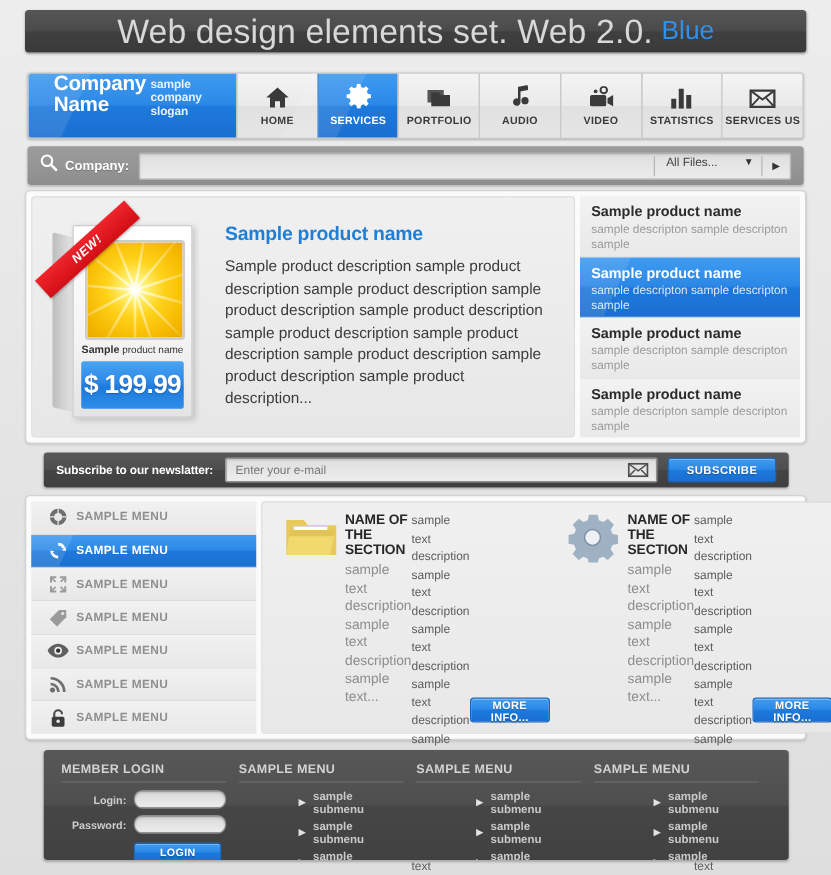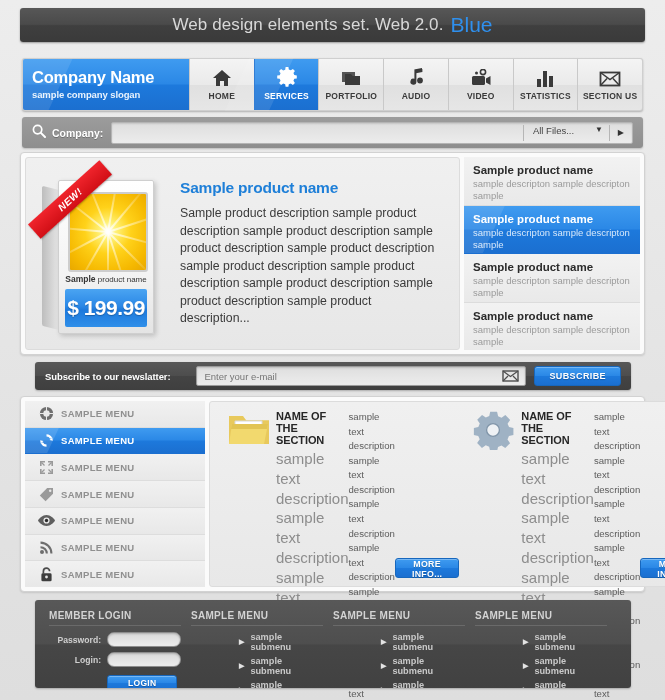--- a/index.html
+++ b/index.html
@@ -12,34 +12,34 @@
   .page{position:relative;width:665px;height:700px;
     background:linear-gradient(180deg,#ededed 0%,#e4e4e4 55%,#dedede 100%);}
 
   
   .titlebar{
     position:absolute;left:20px;top:8px;width:625px;height:34px;
     background:linear-gradient(180deg,#575757 0%,#4a4a4a 48%,#3f3f3f 52%,#3a3a3a 100%);
     border-radius:3px;box-shadow:0 1px 2px rgba(0,0,0,.35);
     display:flex;align-items:center;justify-content:center;
   }
-  .titlebar .t1{color:#d8d8d8;font-size:17px;letter-spacing:.1px;}
+  .titlebar .t1{color:#d8d8d8;font-size:27px;letter-spacing:.1px;}
   .titlebar .t2{color:#2f90ee;font-size:21px;margin-left:7px;}
 
   
   .navwrap{
     position:absolute;left:22px;top:58px;width:621px;height:53px;
     background:#cfcfcf;border-radius:3px;padding:1px;box-sizing:border-box;
     box-shadow:0 1px 2px rgba(0,0,0,.25);display:flex;overflow:hidden;
   }
   .brand{
     width:166px;flex:0 0 166px;
     background:linear-gradient(180deg,#3f9bf0 0%,#2b88e6 48%,#1d79dc 52%,#1b6fd0 100%);
-    color:#fff;display:flex;flex-direction:column;justify-content:center;
-    padding-left:9px;box-sizing:border-box;border-radius:2px 0 0 2px;
+    color:#fff;display:flex;flex-direction:row;justify-content:center;
+    padding-left:20px;box-sizing:border-box;border-radius:2px 0 0 2px;
     position:relative;overflow:hidden;
   }
   .brand:after{content:"";position:absolute;left:-30px;top:-40px;width:60px;height:150px;
     background:rgba(255,255,255,.10);transform:rotate(25deg);}
   .brand .bn{font-size:16.5px;font-weight:bold;line-height:1.05;letter-spacing:-.2px;}
   .brand .bs{font-size:9.5px;font-weight:bold;margin-top:3px;color:#e8f2fd;letter-spacing:-.1px;}
   .navitem{
     flex:1 1 0;display:flex;flex-direction:column;align-items:center;justify-content:center;
     background:linear-gradient(180deg,#f4f4f4 0%,#eaeaea 50%,#e0e0e0 51%,#e6e6e6 100%);
     border-left:1px solid #c9c9c9;color:#3a3a3a;cursor:pointer;position:relative;
@@ -135,21 +135,21 @@
   .sci.active .t{color:#fff;}
   .sci.active .d{color:#d7e8fa;}
 
   
   .newsbar{
     position:absolute;left:35px;top:362px;width:596px;height:28px;
     background:linear-gradient(180deg,#585858 0%,#4d4d4d 50%,#444 51%,#3f3f3f 100%);
     border-radius:3px;display:flex;align-items:center;padding:0 10px;box-sizing:border-box;
     box-shadow:0 1px 2px rgba(0,0,0,.25);
   }
-  .newsbar .nl{color:#fff;font-size:9.5px;font-weight:bold;margin-right:26px;letter-spacing:-.1px;}
+  .newsbar .nl{color:#fff;font-size:9.5px;font-weight:bold;margin-right:10px;letter-spacing:-.1px;}
   .nfield{flex:1;height:18px;background:linear-gradient(180deg,#dedede,#ededed);
     border:1px solid #9b9b9b;border-radius:2px;display:flex;align-items:center;
     box-shadow:inset 0 1px 2px rgba(0,0,0,.15);}
   .nfield input{flex:1;border:0;background:transparent;outline:none;height:16px;
     padding:0 7px;font-size:9.5px;color:#555;font-family:"Liberation Sans",sans-serif;}
   .nfield .env{padding:0 6px;color:#4d4d4d;display:flex;align-items:center;}
   .btn-blue{
     background:linear-gradient(180deg,#3f9bf0 0%,#2b88e6 48%,#1d79dc 52%,#1b6fd0 100%);
     border:1px solid #1767bd;border-radius:3px;color:#fff;font-weight:bold;
     cursor:pointer;text-shadow:0 1px 1px rgba(0,0,0,.25);
@@ -177,21 +177,21 @@
   .smi.active .slb{color:#fff;}
 
   .cols{flex:1;margin-left:4px;display:flex;
     background:linear-gradient(180deg,#f0f0f0 0%,#e8e8e8 100%);
     border:1px solid #dcdcdc;border-radius:3px;padding:8px 10px;box-sizing:border-box;}
   .col{flex:1;display:flex;flex-direction:row;padding:0 6px;box-sizing:border-box;}
   .chead{display:flex;align-items:flex-start;margin-bottom:8px;}
   .chead .cic{width:46px;flex:0 0 46px;display:flex;align-items:center;justify-content:center;}
   .chead .ct{padding-left:4px;}
   .chead h3{margin:0 0 3px 0;font-size:11px;font-weight:bold;color:#272727;letter-spacing:-.1px;}
-  .chead .cd{font-size:15px;color:#8d8d8d;line-height:1.32;}
+  .chead .cd{font-size:11px;color:#8d8d8d;line-height:1.32;}
   .cbody{font-size:9.6px;color:#5c5c5c;line-height:1.52;}
   .cmore{margin-top:auto;display:flex;justify-content:center;}
   .cmore button{height:20px;padding:0 16px;font-size:8.8px;letter-spacing:.3px;}
 
   
   .footer{
     position:absolute;left:35px;top:600px;width:596px;height:88px;
     background:linear-gradient(180deg,#585858 0%,#4e4e4e 50%,#464646 51%,#414141 100%);
     border-radius:3px;display:flex;padding:10px 14px;box-sizing:border-box;
     box-shadow:0 1px 2px rgba(0,0,0,.25);overflow:hidden;
@@ -288,21 +288,21 @@
       <span class="lbl">STATISTICS</span>
     </div>
 
     <div class="navitem">
       <span class="ico">
         <svg width="22" height="16" viewBox="0 0 22 16">
             <rect x="1.5" y="1.5" width="19" height="13" fill="none" stroke="#3a3a3a" stroke-width="1.8"></rect>
             <path d="M1.5 1.5 11 8.6l9.5-7.1M1.5 14.5 8 7.5M20.5 14.5 14 7.5" fill="none" stroke="#3a3a3a" stroke-width="1.5"></path>
           </svg>
       </span>
-      <span class="lbl">SECTION US</span>
+      <span class="lbl">SERVICES US</span>
     </div>
   </div>
 
   <div class="searchbar">
     <span>
       <svg width="14" height="14" viewBox="0 0 14 14">
           <circle cx="5.6" cy="5.6" r="4.2" fill="none" stroke="#fff" stroke-width="1.7"></circle>
           <path d="M8.9 8.9 13 13" stroke="#fff" stroke-width="2" stroke-linecap="round"></path>
         </svg>
     </span>
@@ -503,27 +503,27 @@
         </div>
       </div>
     </div>
   </div>
 
   <div class="footer">
 
     <div class="fcol">
       <div class="fh">MEMBER LOGIN</div>
       <div class="loginrow">
+        <span class="ll">Login:</span>
+        <span class="li"></span>
+      </div>
+      <div class="loginrow">
         <span class="ll">Password:</span>
         <span class="li"></span>
       </div>
-      <div class="loginrow">
-        <span class="ll">Login:</span>
-        <span class="li"></span>
-      </div>
       <button class="btn-blue loginbtn">LOGIN</button>
     </div>
 
     <div class="fcol">
       <div class="fh">SAMPLE MENU</div>
       <div class="fli">
         <span class="fa">▶</span>
         <span>sample submenu</span>
       </div>
       <div class="fli">

